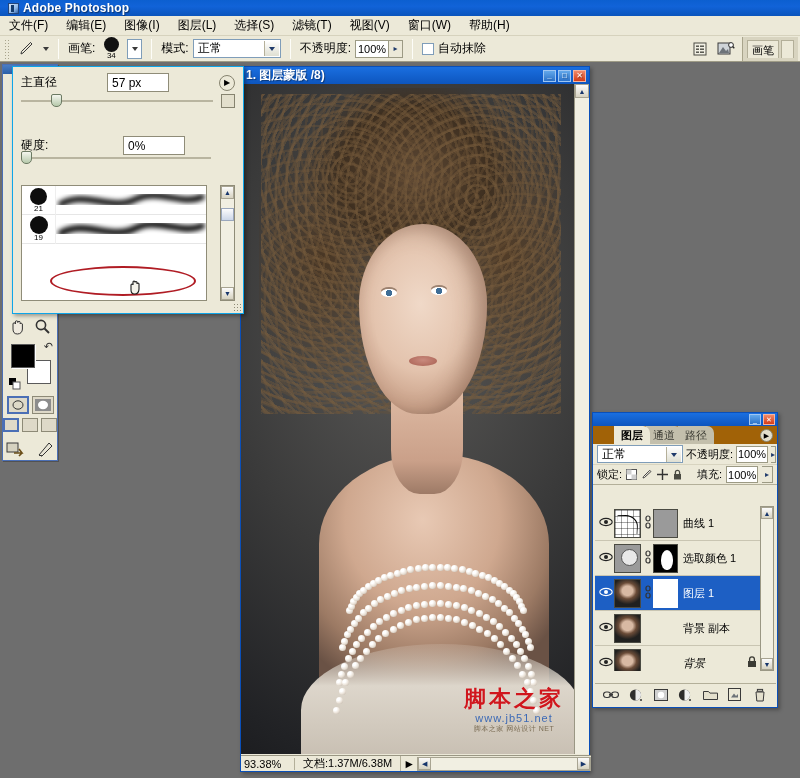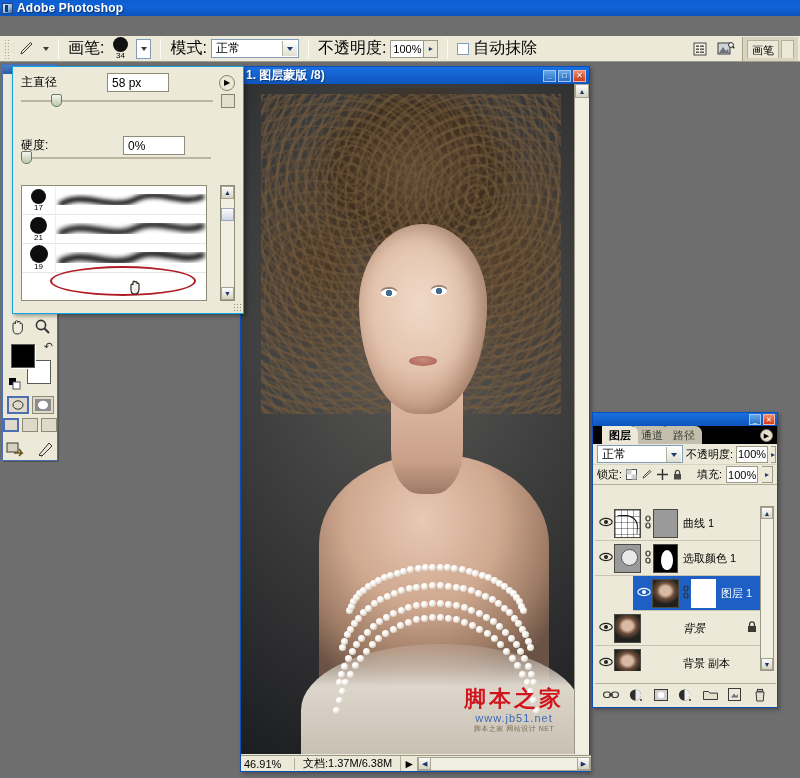--- a/index.html
+++ b/index.html
@@ -17,21 +17,21 @@
     width: 800px; height: 778px;
     background: #6e6e6e;
     overflow: hidden;
   }
 
   
   .titlebar {
     position: absolute; left: 0; top: 0; width: 800px; height: 16px;
     background: linear-gradient(to bottom, #0c5fd0 0%, #1163d8 40%, #0a54bc 100%);
     display: flex; align-items: center; gap: 4px;
-    padding-left: 2px;
+    padding-left: 8px;
     color: #fff;
   }
   .titlebar .ps-logo {
     width: 11px; height: 11px;
     background: linear-gradient(135deg,#d9e7f7 0%, #8fb8e8 60%, #2a5fa8 100%);
     border: 1px solid #21447c;
     position: relative;
   }
   .titlebar .ps-logo:after{
     content:""; position:absolute; left:2px; top:1px; width:3px; height:7px;
@@ -66,21 +66,21 @@
     width: 5px; height: 20px;
     background-image: radial-gradient(circle, #a9a48c 0.8px, transparent 1px);
     background-size: 3px 3px;
     margin-right: 2px;
   }
   .tool-pencil {
     width: 24px; height: 22px; display:flex; align-items:center; justify-content:center;
   }
   .tri-down { width:0;height:0;border-left:3.5px solid transparent;border-right:3.5px solid transparent;border-top:4px solid #3a3a3a; }
   .vsep { width:1px; height:20px; background:#b3af99; border-right:1px solid #fdfdf8; margin:0 5px; }
-  .lbl { font-size:16px; color:#000; white-space: nowrap; }
+  .lbl { font-size:12px; color:#000; white-space: nowrap; }
   .brush-preview {
     position: relative; width: 24px; height: 24px; display:flex; flex-direction:column; align-items:center; justify-content:flex-start;
   }
   .brush-dot { width:15px;height:15px;border-radius:50%;background:#111; margin-top:0px;}
   .brush-num { font-size:8px; color:#000; line-height:7px; }
   .dropbtn {
     width: 15px; height: 20px; background:#fff; border:1px solid #7f9db9;
     display:flex;align-items:center;justify-content:center;
   }
   .combo {
@@ -320,37 +320,37 @@
     background:#ece9d8; border:1px solid #0a4fb8;
     box-shadow: 2px 2px 4px rgba(0,0,0,.3);
   }
   .lp-title {
     height:13px; background:linear-gradient(to bottom,#1a6fe0,#0d55be);
     display:flex; align-items:center; justify-content:flex-end; gap:2px; padding-right:2px;
   }
   .lp-wbtn { width:12px;height:11px; border:1px solid #9fc6f2; background:linear-gradient(to bottom,#63a8ea,#2c72c9);
     display:flex;align-items:center;justify-content:center; font-size:7px;color:#fff;}
   .lp-wbtn.close { background:linear-gradient(to bottom,#f08a6a,#d43b17); border-color:#f5b5a1;}
-  .lp-tabs { height:18px; display:flex; align-items:flex-end; background:#000000; padding-left:9px; position:relative;}
+  .lp-tabs { height:18px; display:flex; align-items:flex-end; background:#a16207; padding-left:21px; position:relative;}
   .lp-tab {
     font-size:11px; padding:2px 7px 1px 7px; background:#c3bfac; color:#3b3b33;
     border-top-right-radius:7px; margin-right:-4px;
   }
   .lp-tab.active { background:#ece9d8; color:#000; font-weight:bold; z-index:2;}
   .lp-menu { position:absolute; right:4px; top:3px; width:13px;height:13px;border-radius:50%;
     background:#e3dfcc; border:1px solid #8a8773; display:flex;align-items:center;justify-content:center;font-size:7px;}
   .lp-row1 { height:21px; display:flex; align-items:center; padding:2px 4px; gap:3px; border-bottom:1px solid #d8d4c0;}
   .lp-row2 { height:20px; display:flex; align-items:center; padding:1px 4px; gap:4px; border-bottom:1px solid #b3af99;}
   .lock-icon { width:13px;height:13px; display:flex;align-items:center;justify-content:center; font-size:9px; color:#333;}
   .lp-list { position:absolute; left:2px; top:93px; width:167px; height:165px; background:#ece9d8; overflow:hidden;}
   .lp-scroll { position:absolute; right:3px; top:93px; width:14px; height:165px; background:#f1efe2; border:1px solid #9a9784;}
   .lrow {
     display:flex; align-items:center; height:35px; border-bottom:1px solid #c9c5b2; padding-left:2px;
   }
-  .lrow.sel { background:#1d5fc4; color:#fff;margin-left:38px; }
+  .lrow.sel { background:#1d5fc4; color:#fff; }
   .eye { width:17px; text-align:center; font-size:11px; color:#222;}
   .lrow.sel .eye { color:#fff;}
   .lthumb { width:27px;height:29px; border:1px solid #4a4a42; background:#fff; margin-right:2px; overflow:hidden; position:relative;}
   .linkchain { width:10px; text-align:center; font-size:9px; color:#333;}
   .lmask { width:25px;height:29px;border:1px solid #4a4a42; margin-right:5px; background:#fff;}
   .lmask.active { border:2px solid #fff; }
   .lname { font-size:11px; white-space:nowrap; }
   .llock { margin-left:auto; padding-right:5px; font-size:10px; color:#333;}
   .lp-bottom {
     position:absolute; left:2px; bottom:2px; width:181px; height:22px;
@@ -394,20 +394,31 @@
 </head>
 <body>
 
 <div id="app">
 
   <div class="titlebar">
     <div class="ps-logo"></div>
     <div class="title">Adobe Photoshop</div>
   </div>
 
+  <div class="menubar">
+    <div class="mi">文件(F)</div>
+    <div class="mi">编辑(E)</div>
+    <div class="mi">图像(I)</div>
+    <div class="mi">图层(L)</div>
+    <div class="mi">选择(S)</div>
+    <div class="mi">滤镜(T)</div>
+    <div class="mi">视图(V)</div>
+    <div class="mi">窗口(W)</div>
+    <div class="mi">帮助(H)</div>
+  </div>
 
   <div class="optbar">
     <div class="grip"></div>
     <div class="tool-pencil">
       <svg width="20" height="18" viewBox="0 0 20 18">
         <path d="M4 14 L6 13 L15 4 L13.5 2.5 L4.5 11.5 Z" fill="#e9e6d6" stroke="#3a3a3a" stroke-width="1"></path>
         <path d="M13.5 2.5 L15 4" stroke="#3a3a3a" stroke-width="1"></path>
       </svg>
     </div>
     <div class="tri-down"></div>
@@ -703,69 +714,55 @@
           <div class="wm-sub2">脚本之家 网站设计 NET</div>
         </div>
       </div>
     </div>
 
     <div class="doc-scroll-v">
       <div class="sb-btn" style="width:14px;height:14px;">▲</div>
     </div>
 
     <div class="doc-scroll-h">
-      <div class="status-zoom">46.91%</div>
+      <div class="status-zoom">93.38%</div>
       <div class="status-doc">文档:1.37M/6.38M</div>
       <div class="status-play">►</div>
       <div class="hscroll-track">
         <div class="sb-btn">◀</div>
         <div style="flex:1"></div>
         <div class="sb-btn">▶</div>
       </div>
     </div>
   </div>
 
   <div class="brushpanel">
     <div class="bp-row">
       <div class="bp-label">主直径</div>
-      <div class="bp-field">58 px</div>
+      <div class="bp-field">57 px</div>
       <div class="bp-menu-btn">▶</div>
     </div>
     <div class="slider-wrap">
       <div class="slider-track">
         <div class="slider-thumb" style="left:30px"></div>
       </div>
       <div class="bp-icon2"></div>
     </div>
 
     <div class="bp-row" style="padding-top:28px">
       <div class="bp-label">硬度:</div>
       <div class="bp-field" style="margin-left:16px">0%</div>
     </div>
     <div class="slider-wrap">
       <div class="slider-track" style="margin-right:24px">
         <div class="slider-thumb" style="left:0px"></div>
       </div>
     </div>
 
     <div class="bp-list" id="brush-list">
-        <div class="bp-item">
-          <div class="bp-thumb">
-            <div class="bp-circle" style="width: 15px; height: 15px;"></div>
-            <div class="bp-size">17</div>
-          </div>
-          <div class="bp-stroke"><svg width="150" height="29" viewBox="0 0 150 29" preserveAspectRatio="none">
-              <defs>
-                <filter id="bf0">
-                  <feGaussianBlur stdDeviation="2.142857142857143"></feGaussianBlur>
-                </filter>
-              </defs>
-              <path d="M5 18 C30 4, 55 26, 80 13 C103 2, 125 20, 146 11" fill="none" stroke="#000" stroke-width="5.1000000000000005" filter="url(#bf0)" stroke-linecap="round"></path>
-            </svg></div>
-        </div>
         <div class="bp-item">
           <div class="bp-thumb">
             <div class="bp-circle" style="width: 17px; height: 17px;"></div>
             <div class="bp-size">21</div>
           </div>
           <div class="bp-stroke"><svg width="150" height="29" viewBox="0 0 150 29" preserveAspectRatio="none">
               <defs>
                 <filter id="bf1">
                   <feGaussianBlur stdDeviation="2.4285714285714284"></feGaussianBlur>
                 </filter>
@@ -909,37 +906,37 @@
         <div class="lrow">
           <div class="eye"><svg width="14" height="10" viewBox="0 0 14 10">
               <ellipse cx="7" cy="5" rx="6.2" ry="3.6" fill="none" stroke="currentColor" stroke-width="1.1"></ellipse>
               <circle cx="7" cy="5" r="2" fill="currentColor"></circle>
             </svg></div>
           <div class="lthumb">
             <div class="portrait-thumb"></div>
           </div>
           <div class="linkchain"></div>
           <div style="width: 30px;"></div>
-          <div class="lname" style="font-style: italic;">背景</div>
-          <div class="llock"><svg width="10" height="12" viewBox="0 0 10 12">
-              <rect x="1" y="5" width="8" height="6" fill="#3b3b34"></rect>
-              <path d="M2.6 5 V3.2 a2.4 2.4 0 0 1 4.8 0 V5" fill="none" stroke="#3b3b34" stroke-width="1.3"></path>
-            </svg></div>
+          <div class="lname">背景 副本</div>
         </div>
         <div class="lrow">
           <div class="eye"><svg width="14" height="10" viewBox="0 0 14 10">
               <ellipse cx="7" cy="5" rx="6.2" ry="3.6" fill="none" stroke="currentColor" stroke-width="1.1"></ellipse>
               <circle cx="7" cy="5" r="2" fill="currentColor"></circle>
             </svg></div>
           <div class="lthumb">
             <div class="portrait-thumb"></div>
           </div>
           <div class="linkchain"></div>
           <div style="width: 30px;"></div>
-          <div class="lname">背景 副本</div>
+          <div class="lname" style="font-style: italic;">背景</div>
+          <div class="llock"><svg width="10" height="12" viewBox="0 0 10 12">
+              <rect x="1" y="5" width="8" height="6" fill="#3b3b34"></rect>
+              <path d="M2.6 5 V3.2 a2.4 2.4 0 0 1 4.8 0 V5" fill="none" stroke="#3b3b34" stroke-width="1.3"></path>
+            </svg></div>
         </div>
       </div>
 
     <div class="lp-scroll">
       <div class="sb-btn" style="width:12px;height:12px">▲</div>
       <div class="sb-btn" style="width:12px;height:12px;position:absolute;bottom:0;left:0">▼</div>
     </div>
 
     <div class="lp-bottom">
       <div class="lpb">

